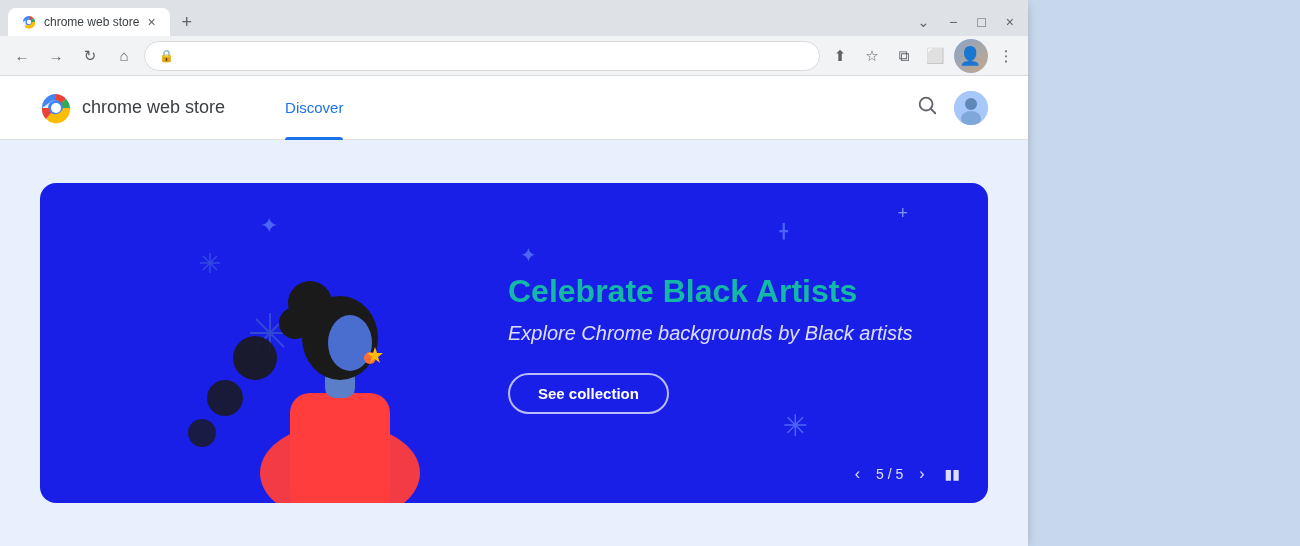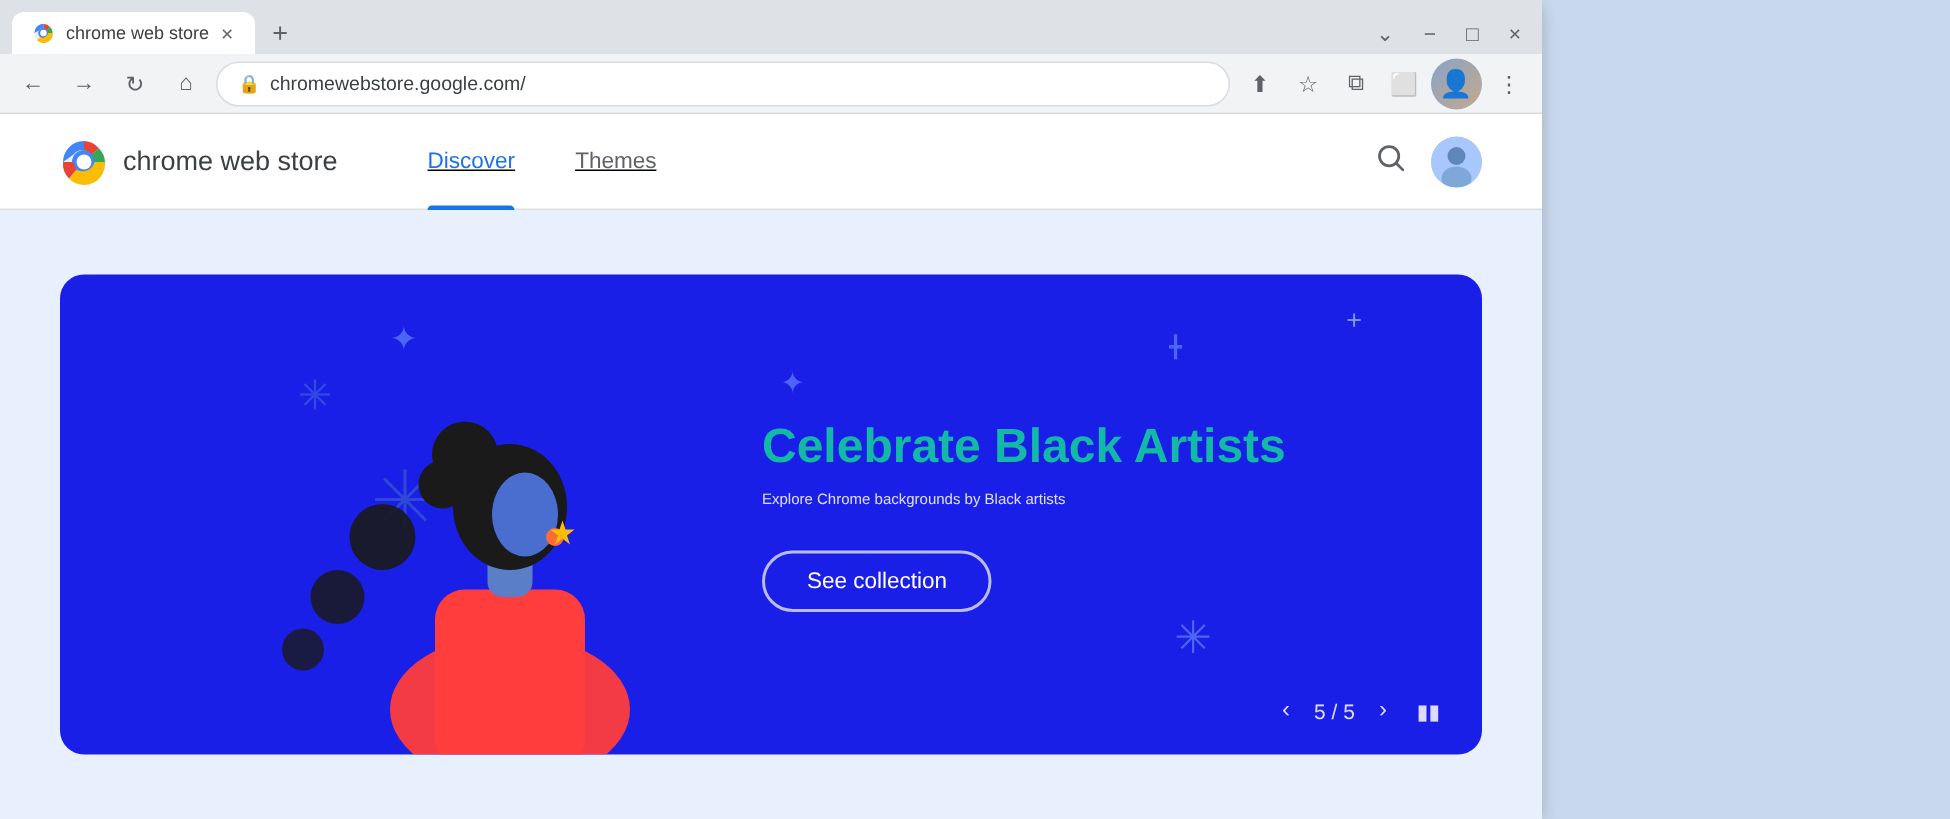--- a/index.html
+++ b/index.html
@@ -177,21 +177,20 @@
     }
     .store-name {
       font-size: 18px;
       color: #3c4043;
       font-weight: 400;
     }
     .nav-links {
       display: flex;
       gap: 0;
       align-items: flex-end;
-      text-decoration: underline;
     }
     .nav-link {
       padding: 0 20px;
       height: 64px;
       display: flex;
       align-items: center;
       font-size: 15px;
       color: #5f6368;
       cursor: pointer;
       text-decoration: none;
@@ -293,33 +292,34 @@
       color: white;
     }
     .banner-title {
       font-size: 32px;
       font-weight: 700;
       color: #14b8a6;
       margin-bottom: 12px;
       line-height: 1.2;
     }
     .banner-subtitle {
-      font-size: 10px;
+      font-size: 20px;
       color: rgba(255,255,255,0.85);
       margin-bottom: 28px;
+      font-style: italic;
     }
     .see-collection-btn {
       background: transparent;
       border: 2px solid rgba(255,255,255,0.7);
       color: #ffffff;
       padding: 10px 28px;
       border-radius: 24px;
       font-size: 15px;
       cursor: pointer;
-      font-weight: 400;
+      font-weight: 700;
       transition: background 0.2s;
     }
 
     
     .banner-pagination {
       position: absolute;
       bottom: 16px;
       right: 24px;
       display: flex;
       align-items: center;
@@ -388,21 +388,20 @@
     </div>
   </div>
 
   <div class="address-bar">
     <button class="nav-btn">←</button>
     <button class="nav-btn">→</button>
     <button class="nav-btn">↻</button>
     <button class="nav-btn">⌂</button>
     <div class="address-input-wrap">
       <span class="lock-icon">🔒</span>
-      <span class="address-text">chromewebstore.google.com/</span>
     </div>
     <div class="address-right">
       <button class="addr-btn">⬆</button>
       <button class="addr-btn">☆</button>
       <button class="addr-btn">⧉</button>
       <button class="addr-btn">⬜</button>
       <div class="avatar">
         <div class="avatar-img">👤</div>
       </div>
       <button class="addr-btn">⋮</button>
@@ -420,21 +419,20 @@
           <path d="M16 2 A14 14 0 0 1 26 7 L21 11 A8 8 0 0 0 16 8 Z" fill="#ea4335"></path>
           <path d="M26 7 A14 14 0 0 1 30 16 L23 16 A8 8 0 0 0 21 11 Z" fill="#34a853"></path>
           <path d="M2 16 A14 14 0 0 1 16 2 L16 8 A8 8 0 0 0 9 11 Z" fill="#4285f4"></path>
           <path d="M30 16 A14 14 0 0 1 6 27 L11 21 A8 8 0 0 0 23 16 Z" fill="#fbbc05"></path>
           <path d="M6 27 A14 14 0 0 1 2 16 L9 16 A8 8 0 0 0 11 21 Z" fill="#ea4335"></path>
         </svg>
         <span class="store-name">chrome web store</span>
       </div>
       <nav class="nav-links">
         <a class="nav-link active">Discover</a>
-        <a class="nav-link">Themes</a>
       </nav>
       <div class="nav-right">
         <button class="search-btn">
           <svg width="22" height="22" viewBox="0 0 24 24" fill="none">
             <circle cx="11" cy="11" r="7" stroke="#5f6368" stroke-width="2"></circle>
             <line x1="16.5" y1="16.5" x2="21" y2="21" stroke="#5f6368" stroke-width="2" stroke-linecap="round"></line>
           </svg>
         </button>
         <div class="avatar">
           <svg width="34" height="34" viewBox="0 0 34 34">

